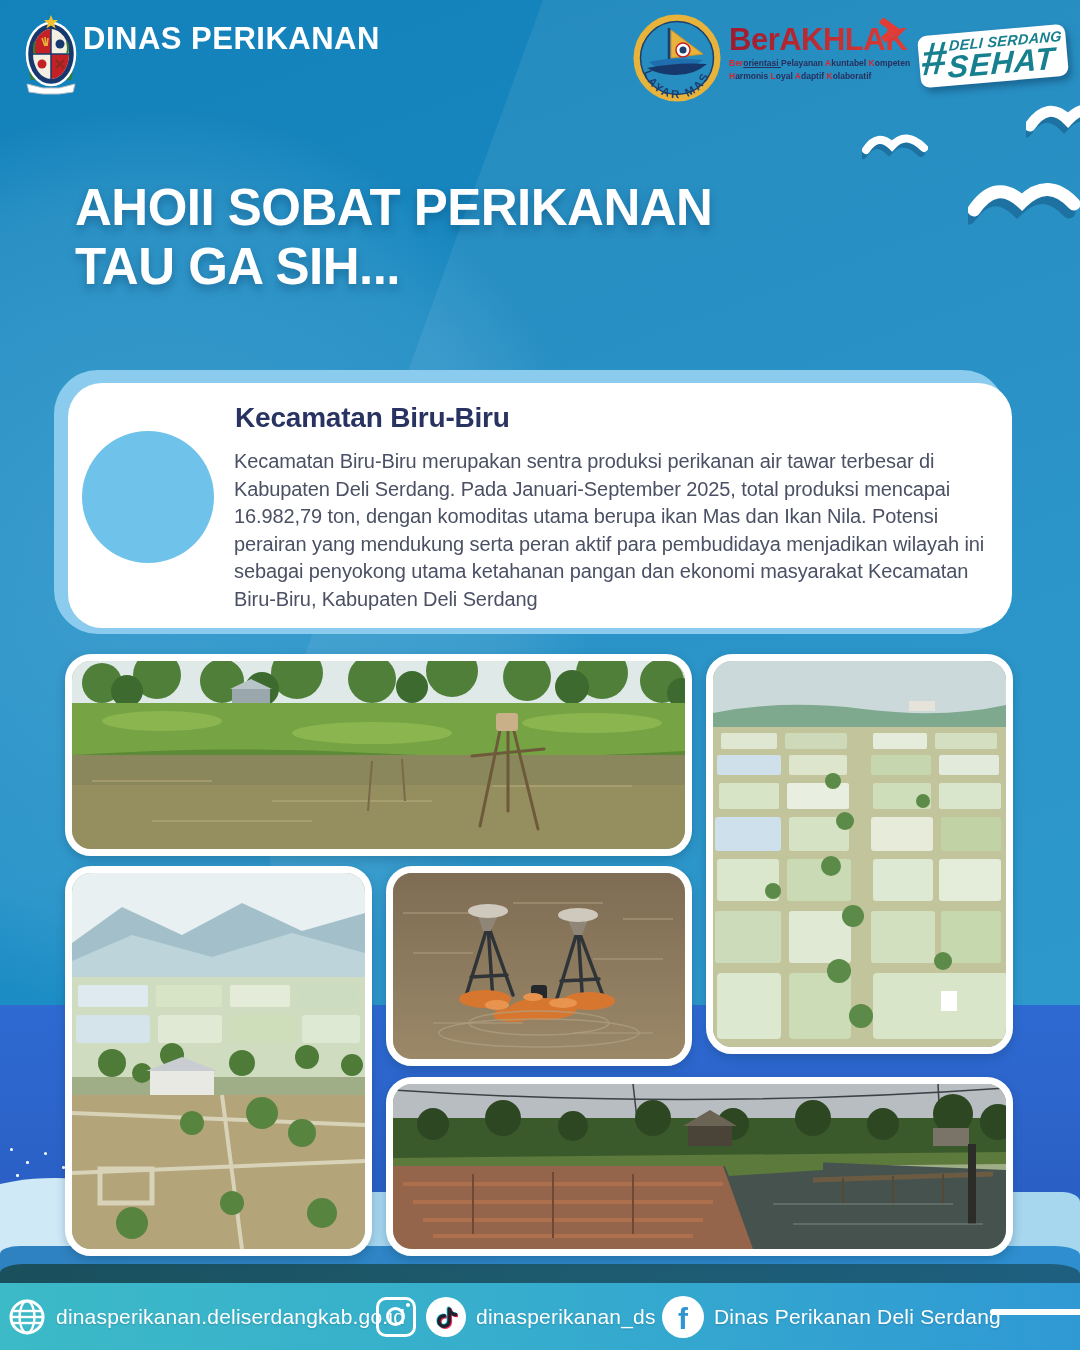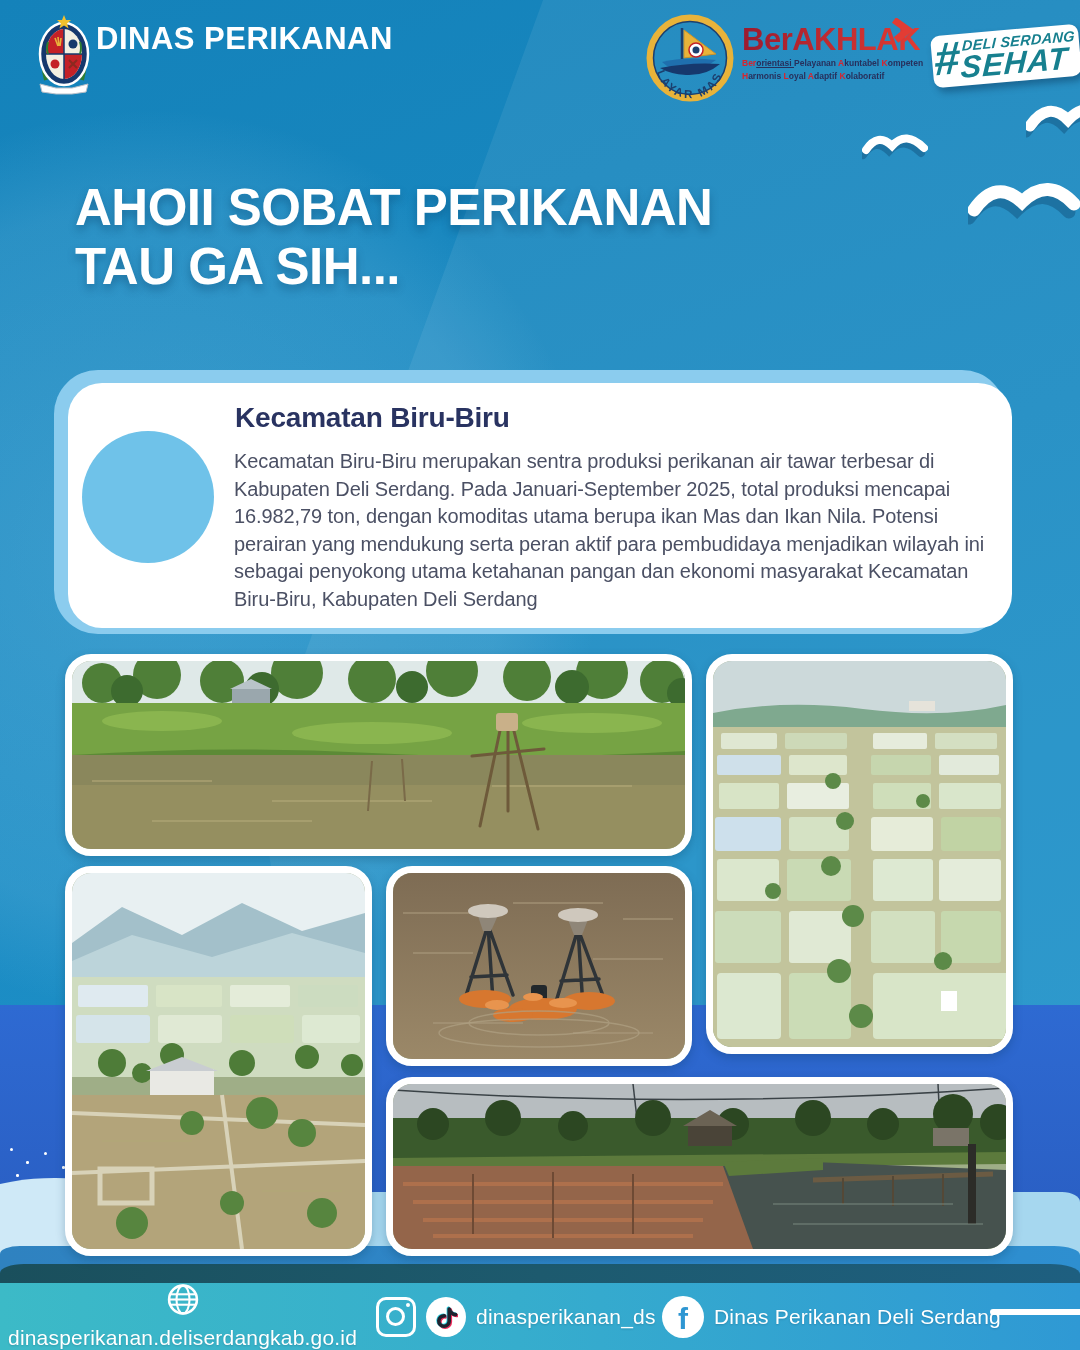--- a/index.html
+++ b/index.html
@@ -4,21 +4,21 @@
 <style>
   html,body{margin:0;padding:0;background:#0c364e;}
   .poster{position:relative;width:1080px;height:1350px;overflow:hidden;
     font-family:"Liberation Sans","DejaVu Sans",sans-serif;
     background:linear-gradient(160deg,#1482ba 0%,#1a8ac2 45%,#2196cd 100%);}
   .blob1{position:absolute;left:-300px;top:100px;width:900px;height:920px;border-radius:50%;
     background:radial-gradient(circle,rgba(150,210,240,.28) 0%,rgba(150,210,240,.16) 55%,rgba(150,210,240,0) 70%);}
   .blob2{position:absolute;right:-420px;top:-260px;width:1100px;height:1500px;border-radius:320px;
     transform:rotate(20deg);background:rgba(255,255,255,.07);}
   
-  .hdr{position:absolute;left:16px;top:0;width:1036px;height:110px;}
+  .hdr{position:absolute;left:3px;top:0;width:1036px;height:110px;}
   .crest{position:absolute;left:20px;top:14px;}
   .org{position:absolute;left:80px;top:22px;color:#fff;}
   .org .l1{font-size:31px;font-weight:bold;letter-spacing:.5px;line-height:34px;}
   .org .l2{font-size:21px;font-weight:bold;letter-spacing:.4px;line-height:26px;}
   .layar{position:absolute;left:628px;top:12px;}
   .berakhlak{position:absolute;left:726px;top:24px;width:180px;}
   .ba-title{font-size:31px;font-weight:bold;letter-spacing:-.5px;
     background:linear-gradient(90deg,#9c1b2e,#e23c34);-webkit-background-clip:text;background-clip:text;color:transparent;
     display:inline-block;line-height:32px;}
   .ba-arrow{position:absolute;left:148px;top:-6px;}
@@ -408,21 +408,21 @@
           <path d="M450,94 v26 M500,92 v30 M550,90 v32"></path>
         </g>
       <rect x="575" y="60" width="8" height="80" fill="#2c2c28"></rect>
       <g stroke="#8a9a8e" stroke-width="1.5" opacity=".5">
           <path d="M380,120 h180 M400,140 h190"></path>
         </g>
     </svg>
   </div>
 
   <div class="footer">
-    <div class="f-item" style="left:8px;flex-direction:column;">
+    <div class="f-item" style="left:8px;">
       <svg width="38" height="38" viewBox="0 0 38 38">
         <circle cx="19" cy="19" r="16" fill="none" stroke="#fff" stroke-width="3"></circle>
         <ellipse cx="19" cy="19" rx="7.5" ry="16" fill="none" stroke="#fff" stroke-width="2.4"></ellipse>
         <line x1="4" y1="13" x2="34" y2="13" stroke="#fff" stroke-width="2.4"></line>
         <line x1="3" y1="19" x2="35" y2="19" stroke="#fff" stroke-width="2.4"></line>
         <line x1="4" y1="25" x2="34" y2="25" stroke="#fff" stroke-width="2.4"></line>
       </svg>
       <span class="f-text">dinasperikanan.deliserdangkab.go.id</span>
     </div>
     <div class="f-item" style="left:376px;">

